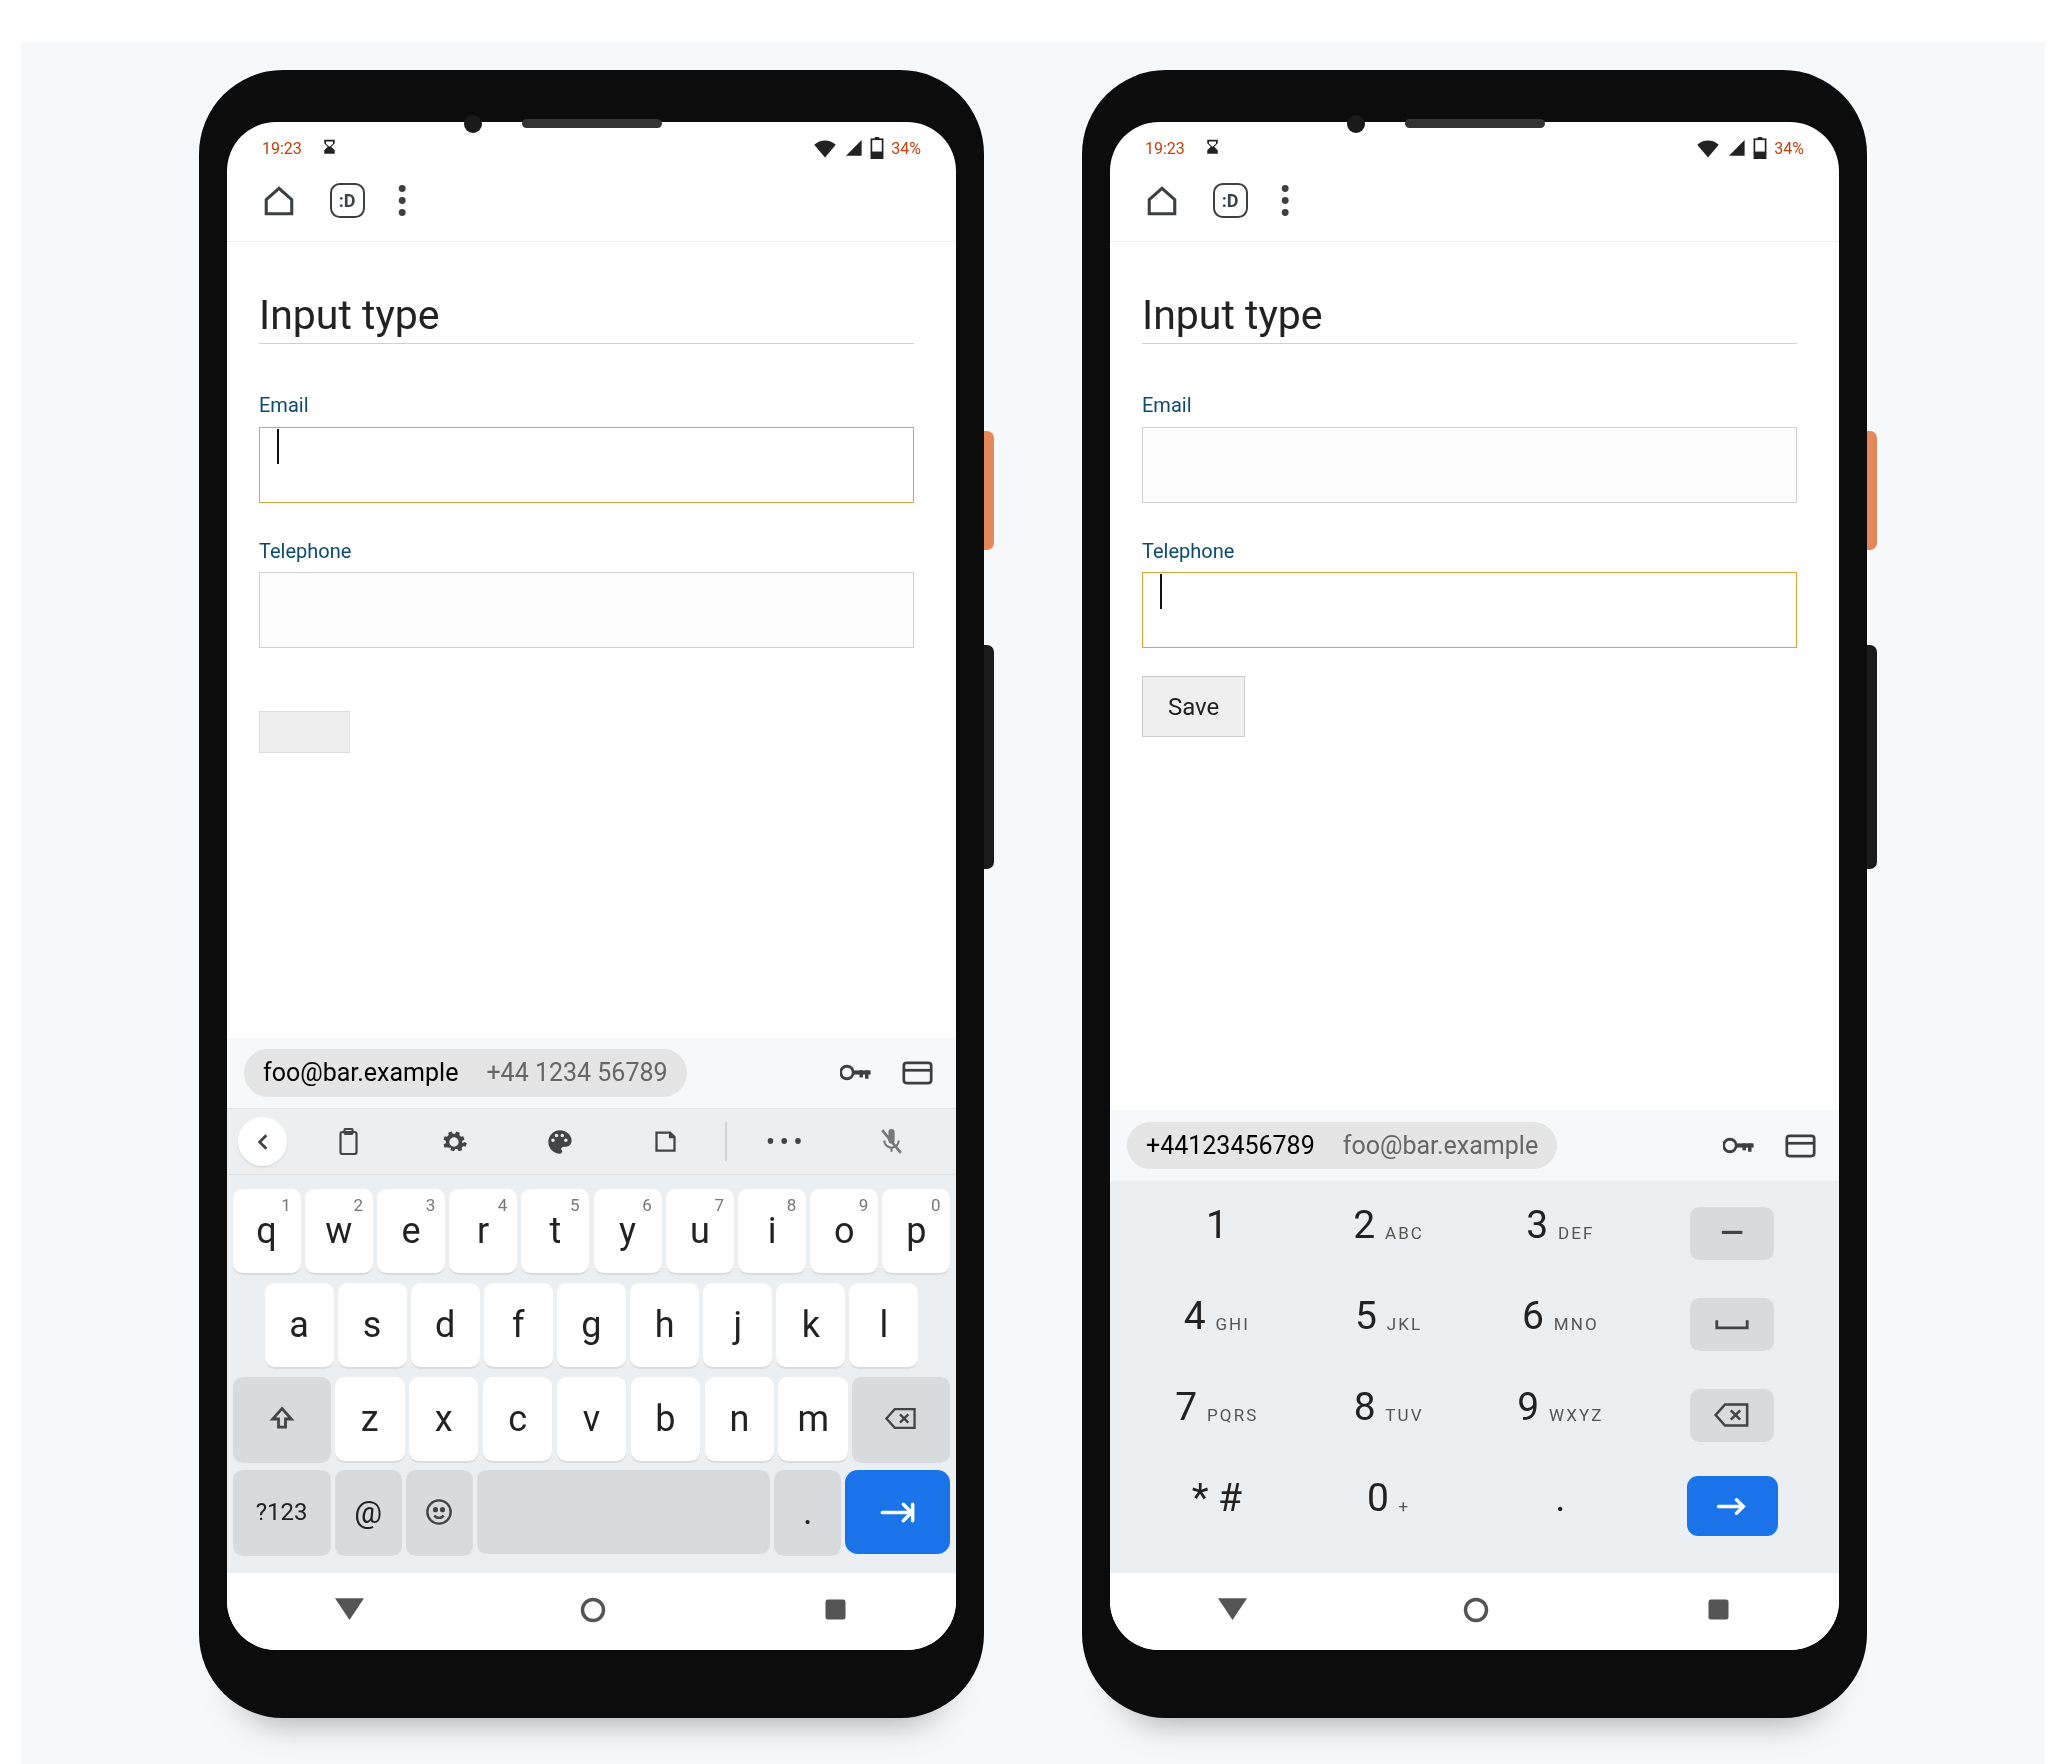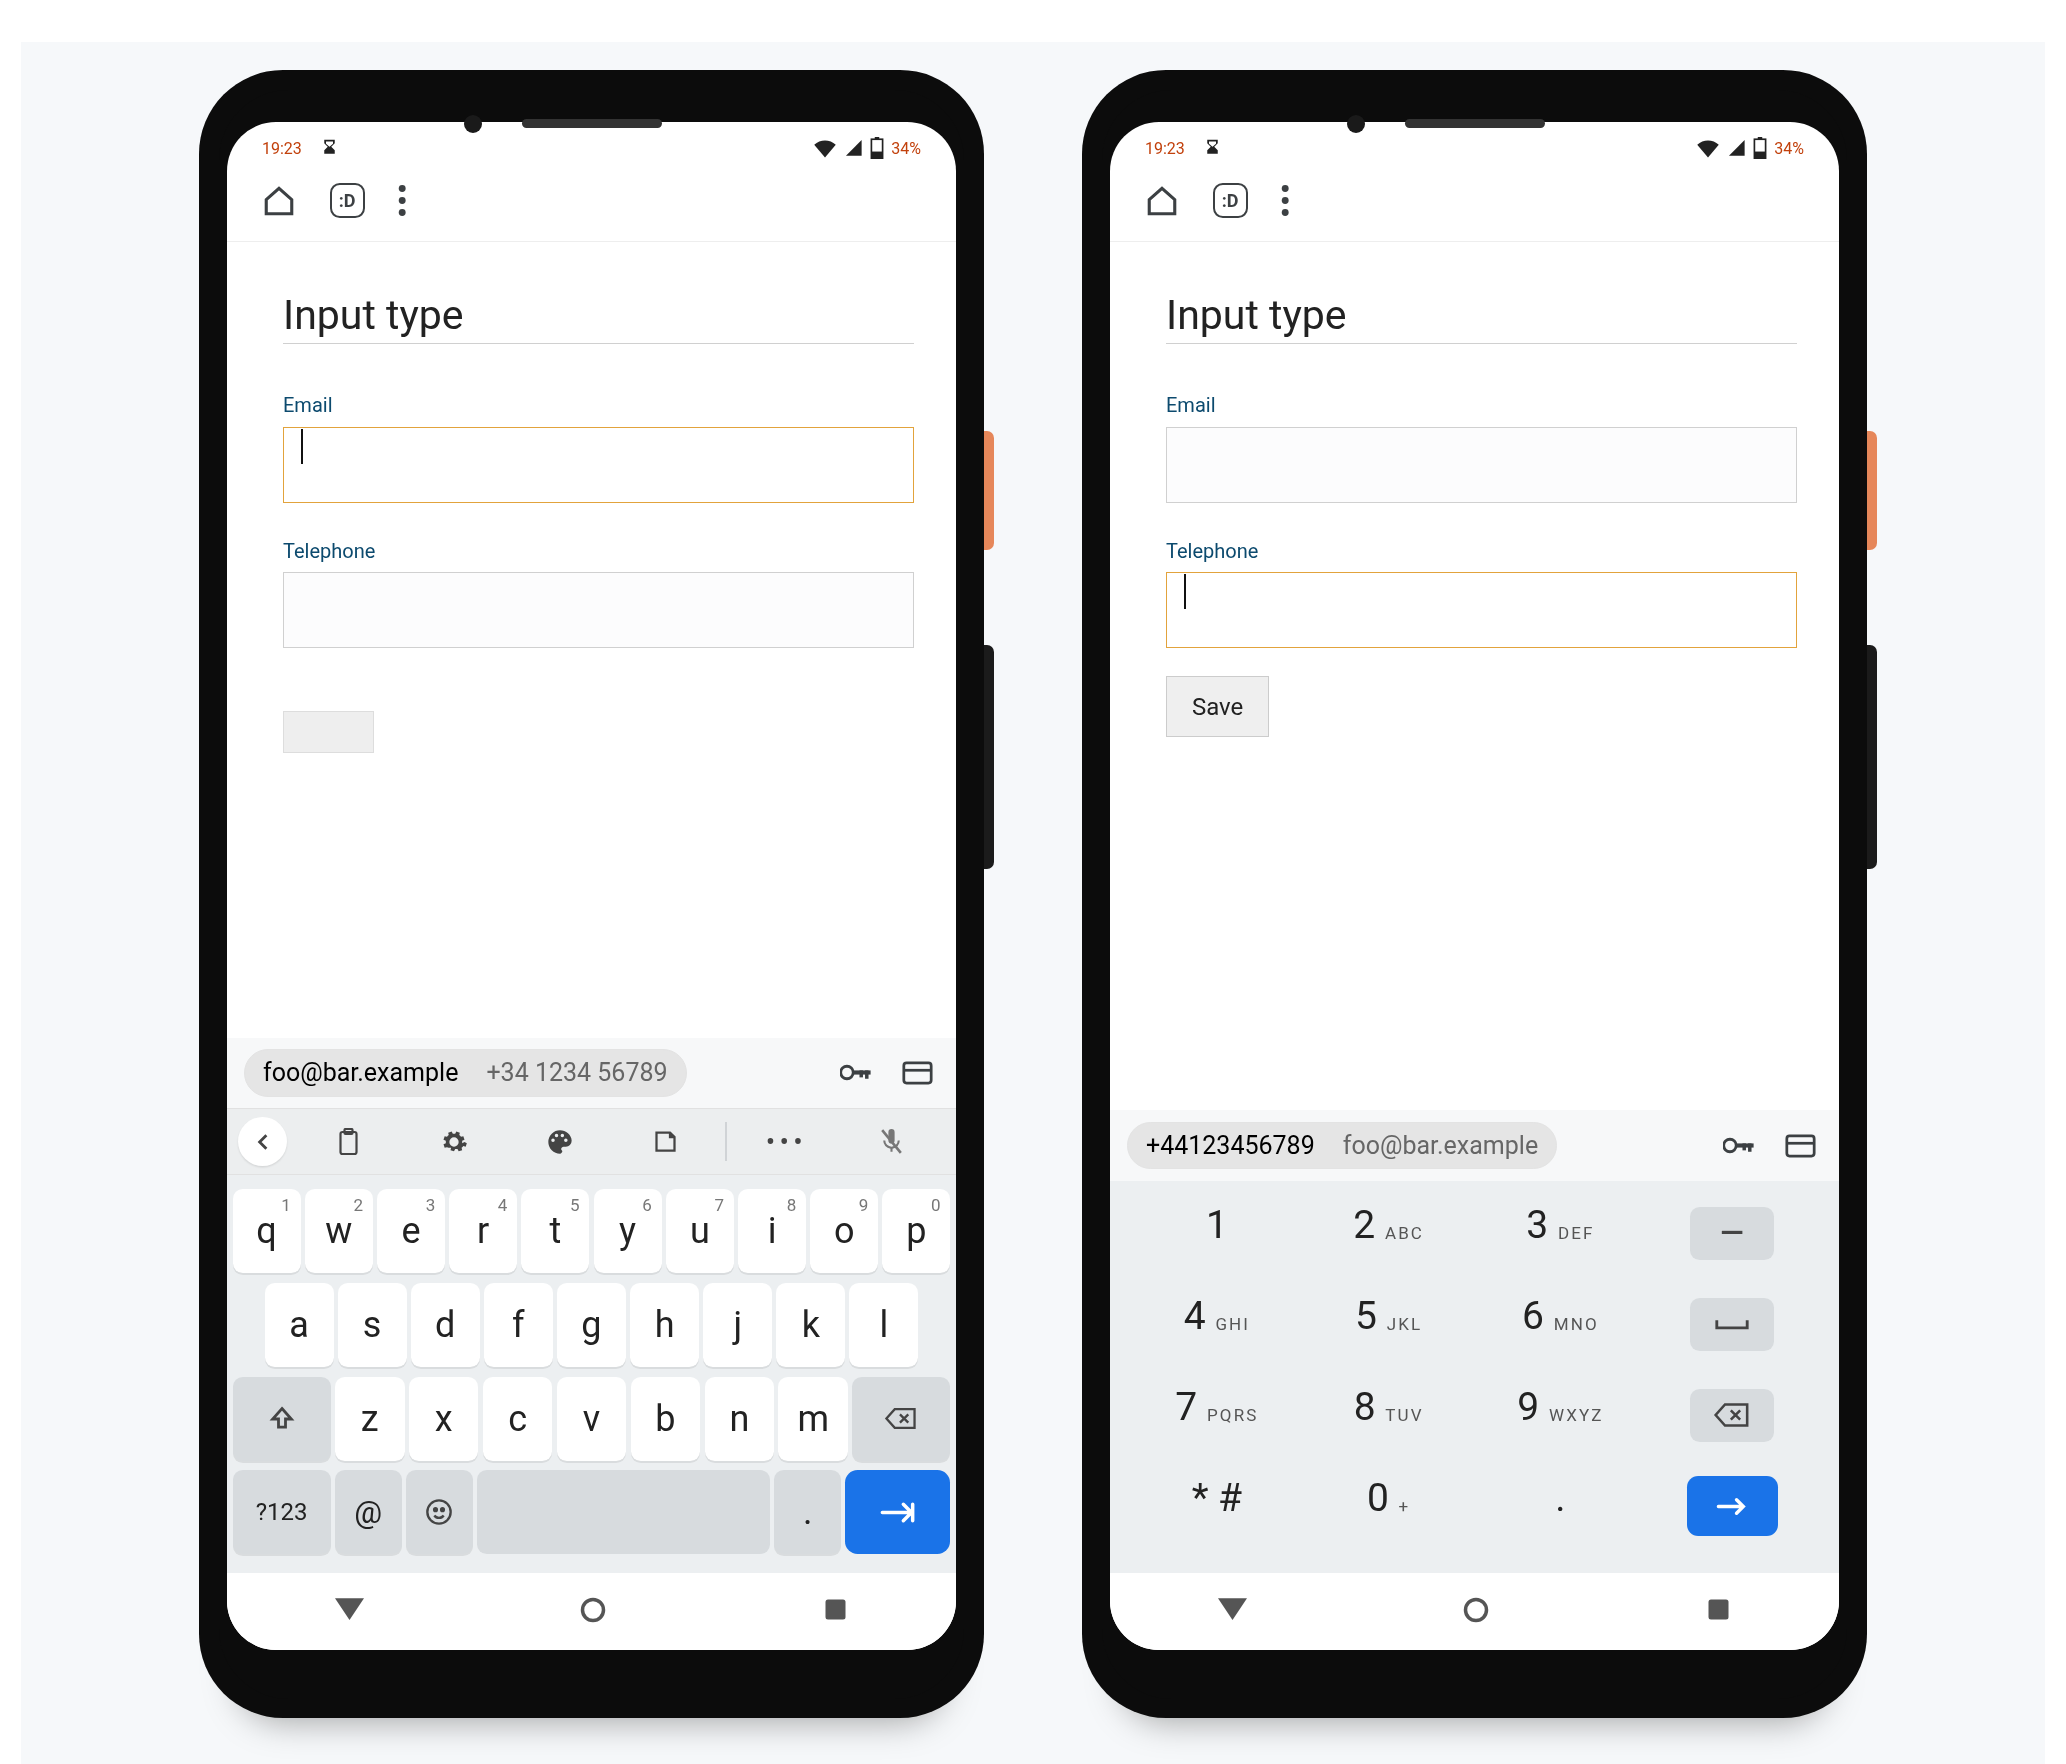--- a/index.html
+++ b/index.html
@@ -27,21 +27,21 @@
   .side-power{position:absolute;right:-9.8px;top:575px;width:9.8px;height:224px;background:#1b1b1b;border-radius:0 7px 7px 0;}
   .screen{background:var(--page-bg);border-radius:49px;overflow:hidden;height:1528px;display:flex;flex-direction:column;}
   .status-bar{display:flex;align-items:center;padding:15.4px 35px 7px 35px;font-size:16px;color:#c2410c;}
   .status-left{display:flex;align-items:center;gap:17px;}
   .status-right{margin-left:auto;display:flex;align-items:center;gap:7px;}
   .hourglass-icon svg,.wifi-icon svg,.cell-icon svg,.batt-icon svg{display:block}
   .chrome-bar{display:flex;align-items:center;gap:19.6px;padding:9.8px 28px 15.4px 28px;border-bottom:0.7px solid #eee;}
   .omnibox{flex:1;background:#f1f3f4;border-radius:42px;height:63px;display:flex;align-items:center;gap:14px;padding:0 25px;font-size:27px;color:#3c4043;overflow:hidden;white-space:nowrap;}
   .icon-btn{background:none;border:none;padding:7px;display:flex;align-items:center;justify-content:center;color:#3c4043;}
   .tabs-icon{border:2.8px solid #3c4043;border-radius:9.8px;width:35px;height:35px;display:flex;align-items:center;justify-content:center;font-size:18px;font-weight:700;}
-  .page{flex:1;background:#fff;padding:28px 42px 0 56px;overflow:hidden;}
+  .page{flex:1;background:#fff;padding:28px 42px 0 32px;overflow:hidden;}
   .page h1{font-weight:400;font-size:41px;margin:21px 0 2.8px 0;color:#222;}
   .hr{border:0;border-bottom:0.7px solid var(--hair);margin:4.2px 0 49px 0;}
   .form-label{font-size:20px;color:#0c4a6e;margin:36px 0 9.8px 0;}
   .text-input{width:100%;height:76px;border:1.4px solid var(--hair);background:var(--card-bg);font-size:28px;padding:0 15.4px;}
   .text-input.focused{border-color:var(--accent-orange);outline:none;background:#fff;}
   .caret{display:inline-block;width:2.1px;height:35px;background:#111;vertical-align:middle;margin-left:1.4px;}
   .save-btn-peek{margin-top:63px;width:91px;height:42px;background:#eee;border:0.7px solid #ddd;}
   .save-btn{margin-top:28px;padding:15.4px 25px;background:#efefef;border:0.7px solid #ccc;font-size:24px;color:#222;}
   
   .kb{background:var(--kb-bg);}
@@ -149,21 +149,21 @@
         <div class="text-input"></div>
 
         <div class="save-btn-peek"></div>
       </div>
 
       <div class="kb">
         <div class="suggest-bar">
           <div class="chip">
             <span>foo@bar.example</span>
             <span class="sep"></span>
-            <span style="color:#666">+34 1234 56789</span>
+            <span style="color:#666">+44 1234 56789</span>
           </div>
           <button class="key-icon" style="margin-left:auto;padding:0 12.6px">
                 <svg width="32" height="21" viewBox="0 0 46 24" fill="#3c4043">
                   <circle cx="10" cy="12" r="9" fill="none" stroke="#3c4043" stroke-width="4"></circle>
                   <rect x="18" y="9" width="26" height="6"></rect>
                   <rect x="36" y="9" width="5" height="12"></rect>
                   <rect x="28" y="9" width="5" height="10"></rect>
                 </svg>
               </button>
           <button class="key-icon" style="padding:0 5.6px">

